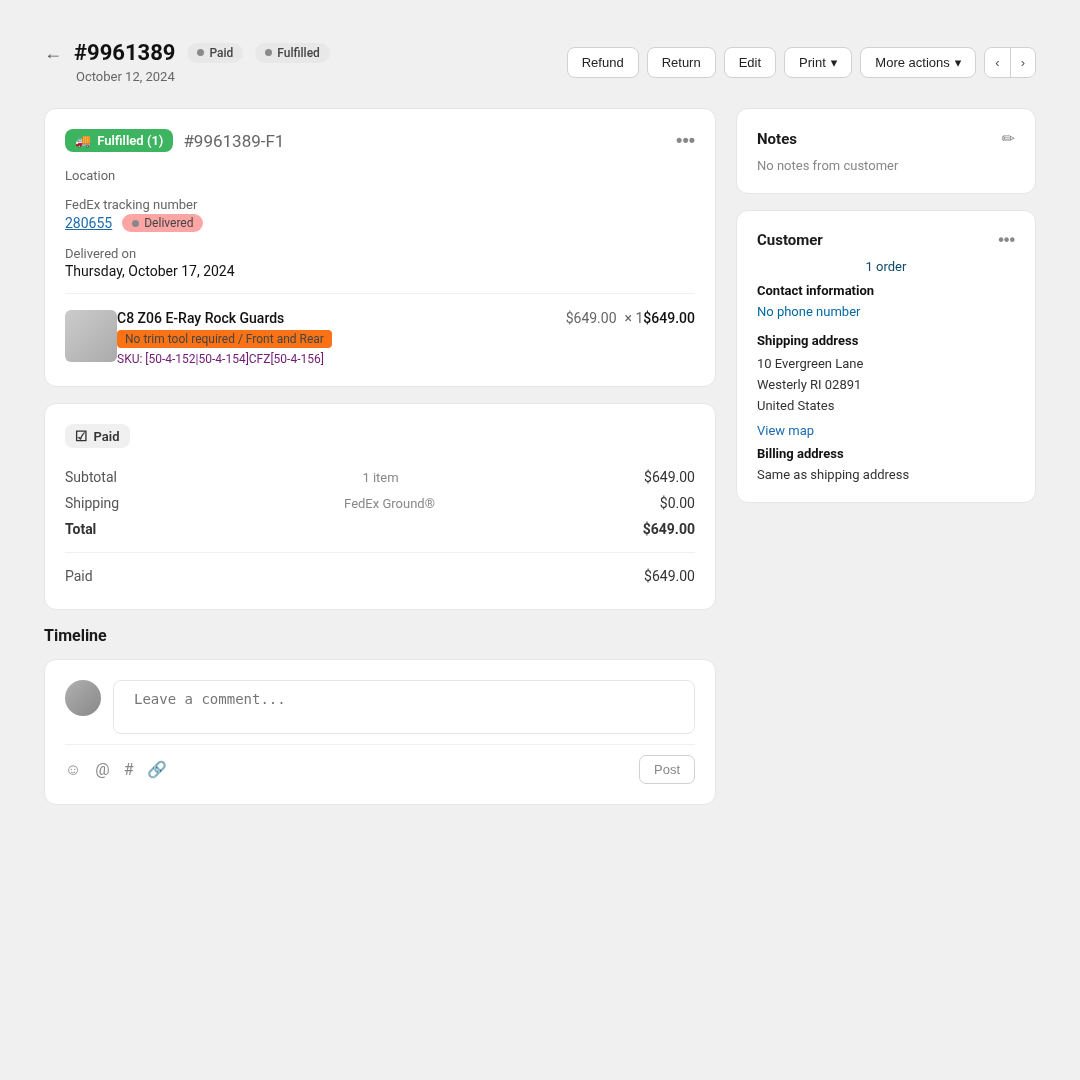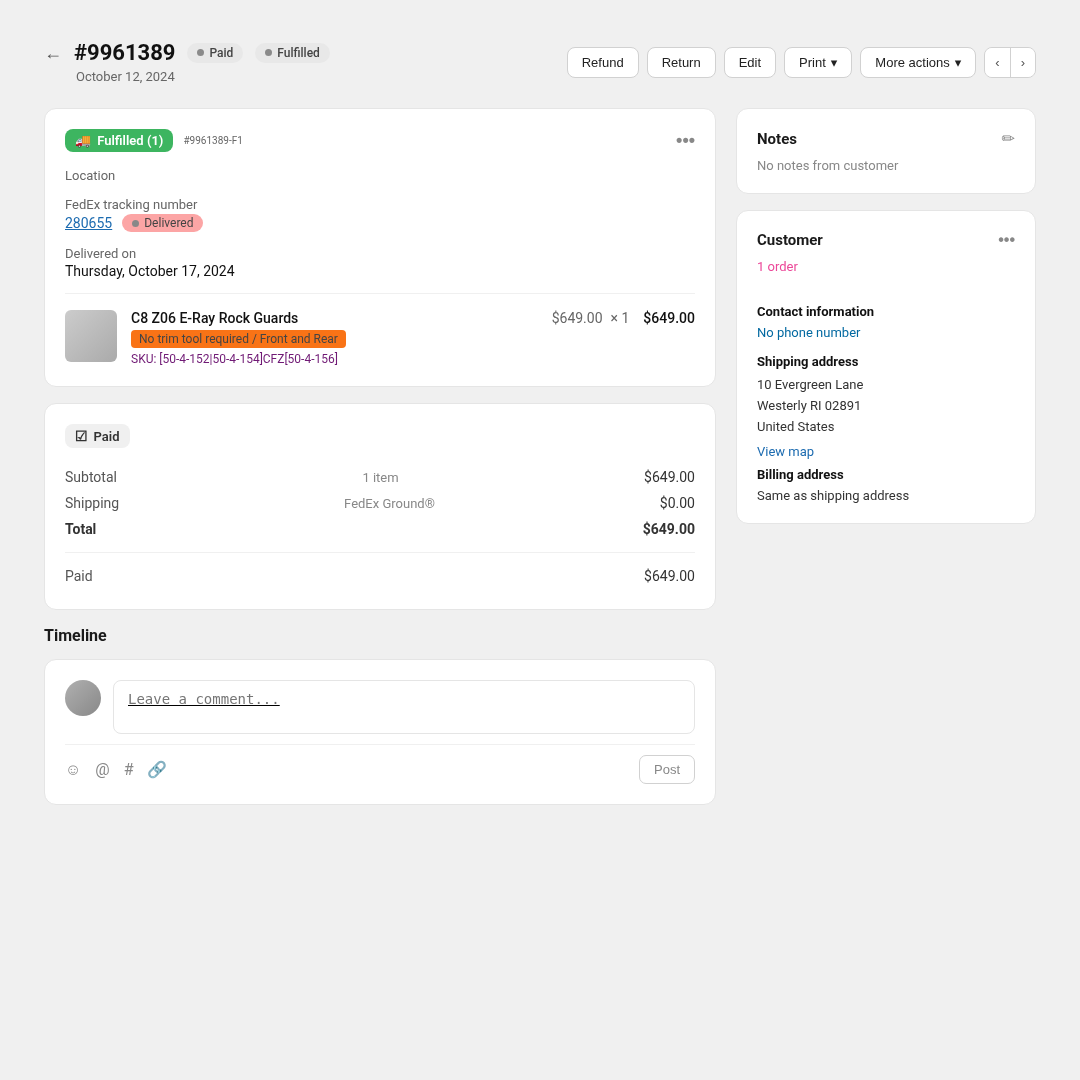--- a/index.html
+++ b/index.html
@@ -162,21 +162,21 @@
       color: #fff;
       border-radius: 8px;
       padding: 4px 10px;
       font-size: 13px;
       font-weight: 600;
       display: flex;
       align-items: center;
       gap: 6px;
     }
     .fulfillment-id {
-      font-size: 10px;
+      font-size: 17px;
       color: #666;
     }
     .more-btn {
       background: none;
       border: none;
       cursor: pointer;
       color: #888;
       font-size: 18px;
       font-weight: 700;
     }
@@ -218,21 +218,21 @@
       height: 7px;
       border-radius: 50%;
       background: #888;
       display: inline-block;
     }
 
     
     .product-row {
       display: flex;
       align-items: flex-start;
-      gap: 14px;
+      gap: 0;
       padding-top: 16px;
       border-top: 1px solid #f0f0f0;
     }
     .product-image {
       width: 52px;
       height: 52px;
       border-radius: 6px;
       background: #ddd;
       flex-shrink: 0;
       overflow: hidden;
@@ -350,28 +350,27 @@
     .avatar-img {
       width: 100%;
       height: 100%;
       object-fit: cover;
       background: linear-gradient(135deg, #b0b0b0 0%, #888 100%);
     }
     .comment-input {
       flex: 1;
       border: 1px solid #e5e5e5;
       border-radius: 8px;
-      padding: 10px 14px;
-      font-size: 14px;
-      color: #000000;
+      padding: 10px 20px;
+      font-size: 14px;
+      color: #7f1d1d;
       background: #fff;
       resize: none;
       outline: none;
       min-height: 44px;
-      text-decoration: underline;
     }
     .timeline-footer {
       display: flex;
       align-items: center;
       justify-content: space-between;
       margin-top: 10px;
       padding-top: 10px;
       border-top: 1px solid #f0f0f0;
     }
     .timeline-icons {
@@ -413,22 +412,23 @@
       font-size: 16px;
     }
     .no-notes {
       font-size: 13px;
       color: #888;
     }
 
     
     .customer-orders {
       font-size: 13px;
-      color: #ec4899;
-      margin-bottom: 30px;
+      color: #0c4a6e;
+      margin-bottom: 9px;
+      text-align: center;
     }
     .section-label {
       font-size: 13px;
       font-weight: 700;
       color: #111;
       margin-bottom: 6px;
     }
     .section-value {
       font-size: 13px;
       color: #0369a1;

